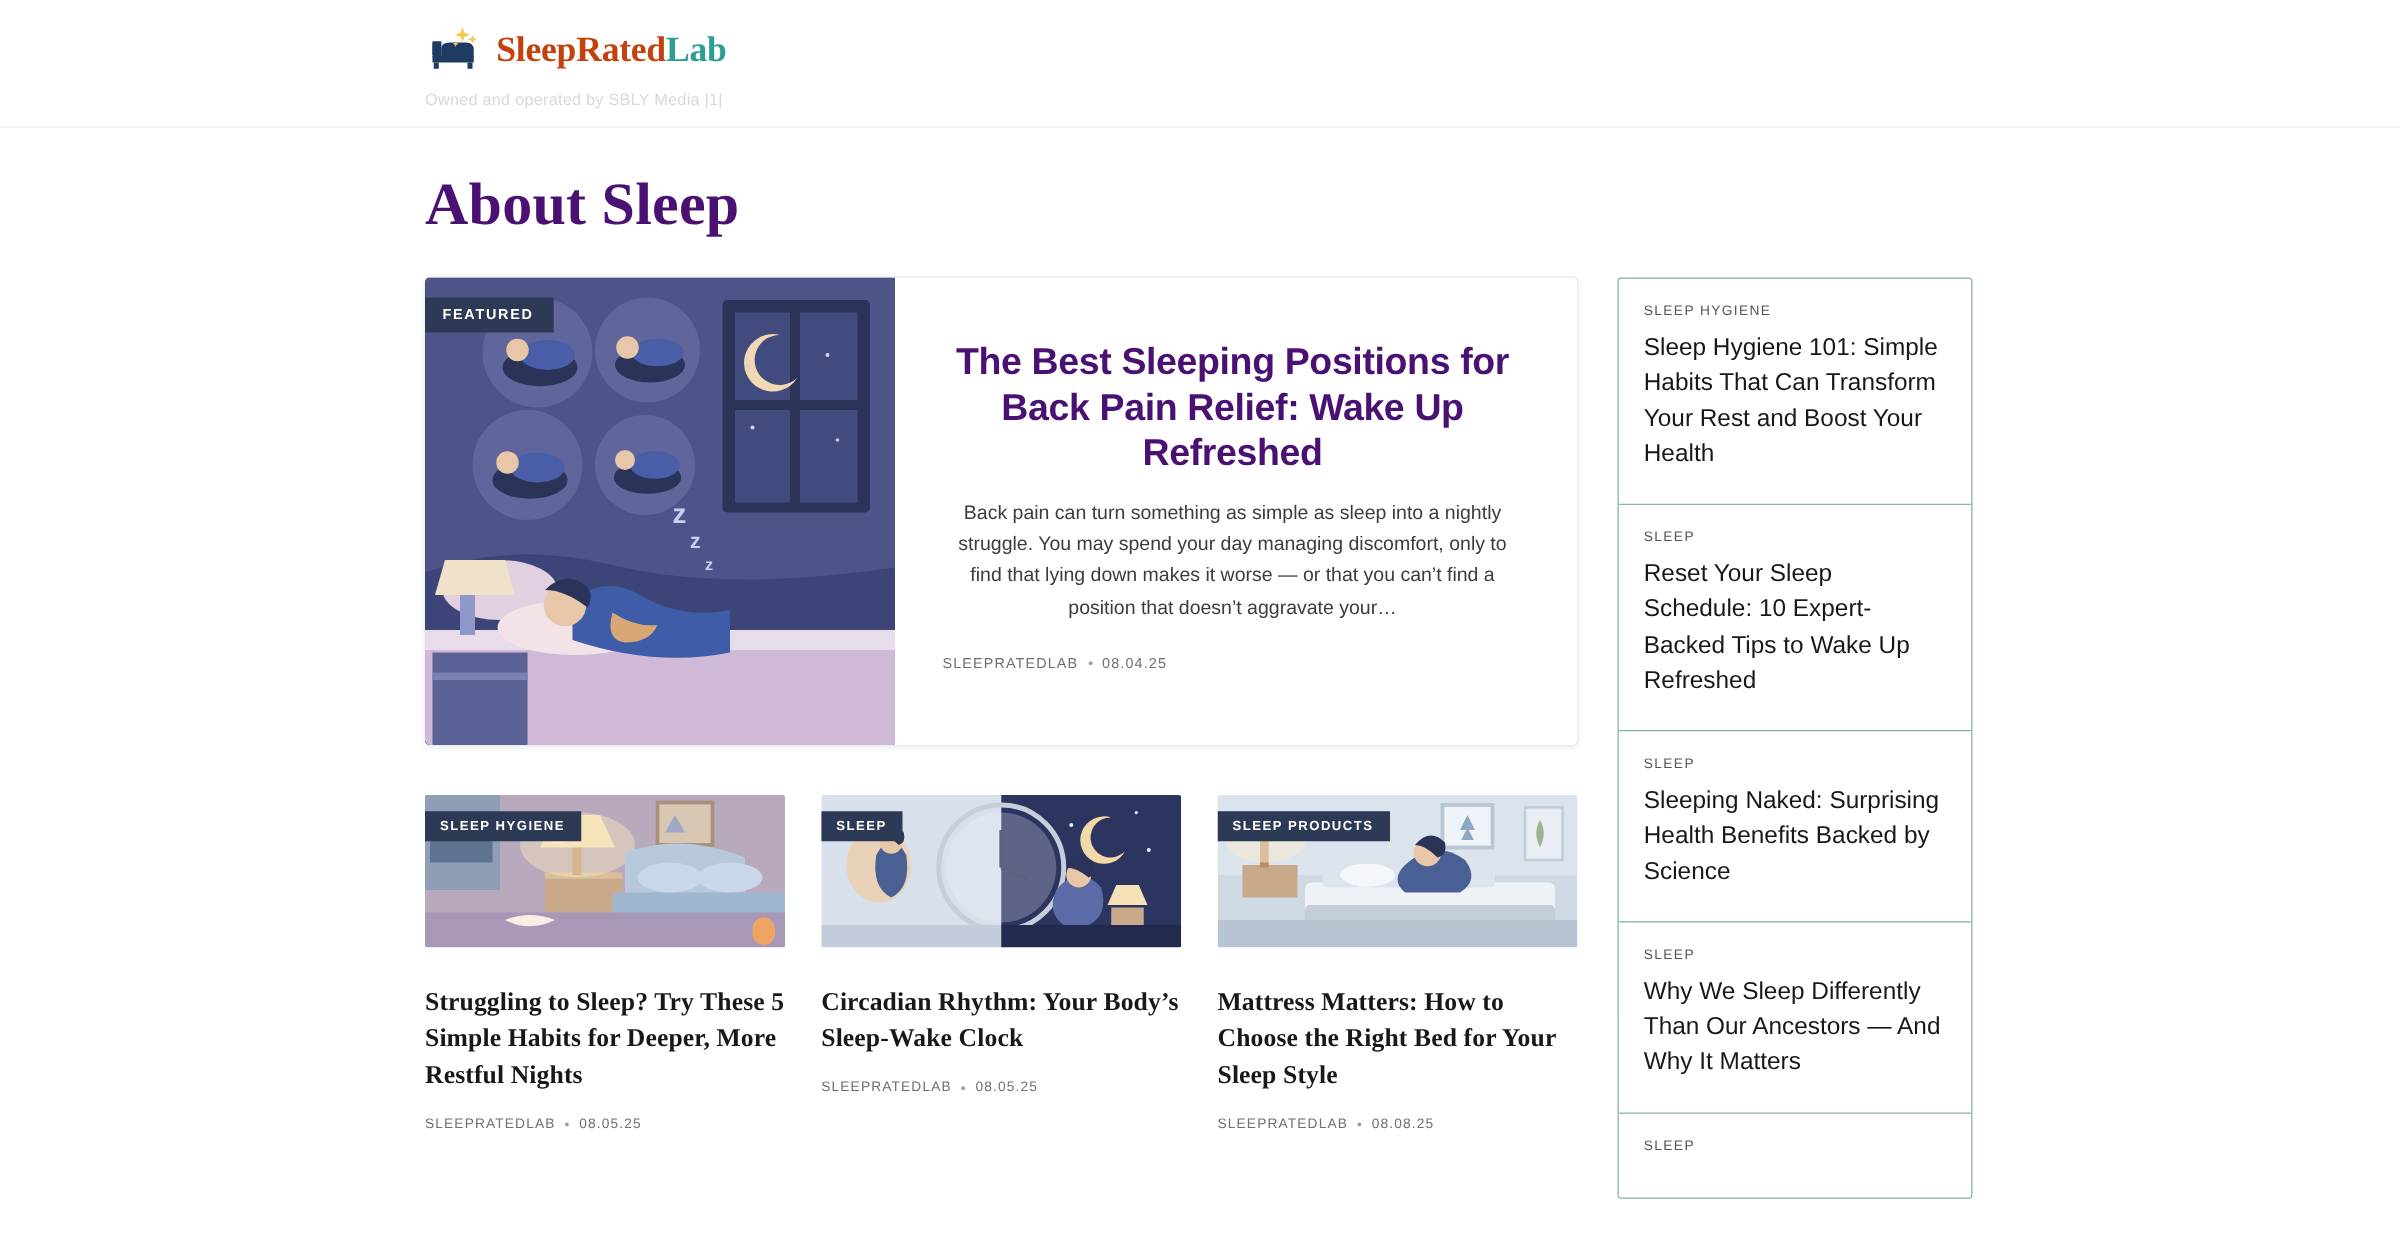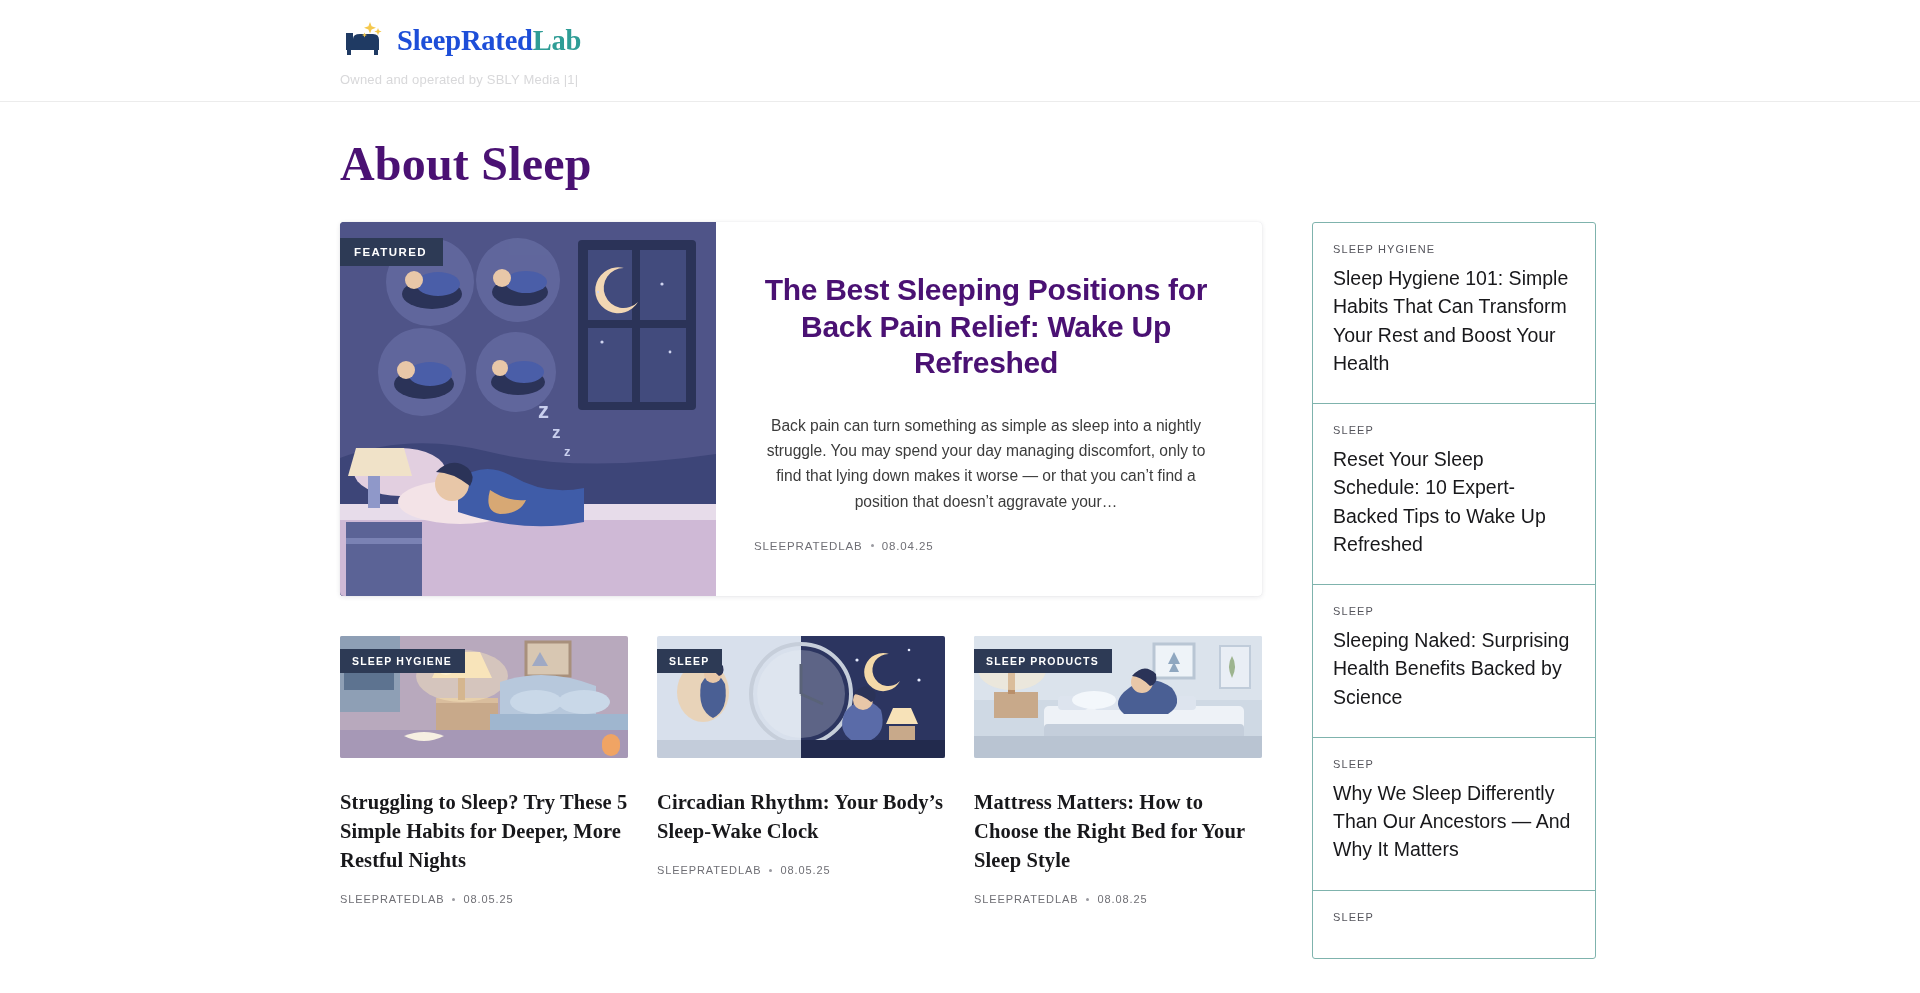--- a/index.html
+++ b/index.html
@@ -45,21 +45,21 @@
   .logo-mark svg { display: block; }
 
   .logo-text {
     font-family: "Liberation Serif", serif;
     font-size: 28.5px;
     font-weight: 700;
     letter-spacing: -0.2px;
     line-height: 1;
     white-space: nowrap;
   }
-  .logo-text .seg-dark { color: #1d4ed8; }
+  .logo-text .seg-dark { color: #c2410c; }
   .logo-text .seg-teal { color: #2f9d96; }
 
   .brand-tagline {
     margin-top: 10px;
     font-size: 13px;
     color: #d8d8da;
     letter-spacing: 0.2px;
     white-space: nowrap;
   }
 
@@ -81,21 +81,21 @@
     line-height: 1.1;
     text-align: right;
   }
 
   .content-grid {
     position: absolute;
     left: 340px;
     top: 120px;
     width: 1240px;
     display: flex;
-    gap: 50px;
+    gap: 32px;
     align-items: flex-start;
   }
 
   .main-col { width: 922px; flex: none; }
   .side-col { width: 284px; flex: none; }
 
   
   .featured-card {
     display: flex;
     background: #ffffff;
@@ -136,21 +136,21 @@
 
   .featured-title {
     font-size: 30px;
     font-weight: 700;
     color: #4a1173;
     line-height: 1.22;
     letter-spacing: -0.3px;
   }
 
   .featured-excerpt {
-    margin-top: 31px;
+    margin-top: 16px;
     font-size: 15.6px;
     line-height: 1.62;
     color: #3c3c3c;
     max-width: 480px;
   }
 
   .meta-row {
     margin-top: 26px;
     font-size: 11.5px;
     letter-spacing: 0.9px;

